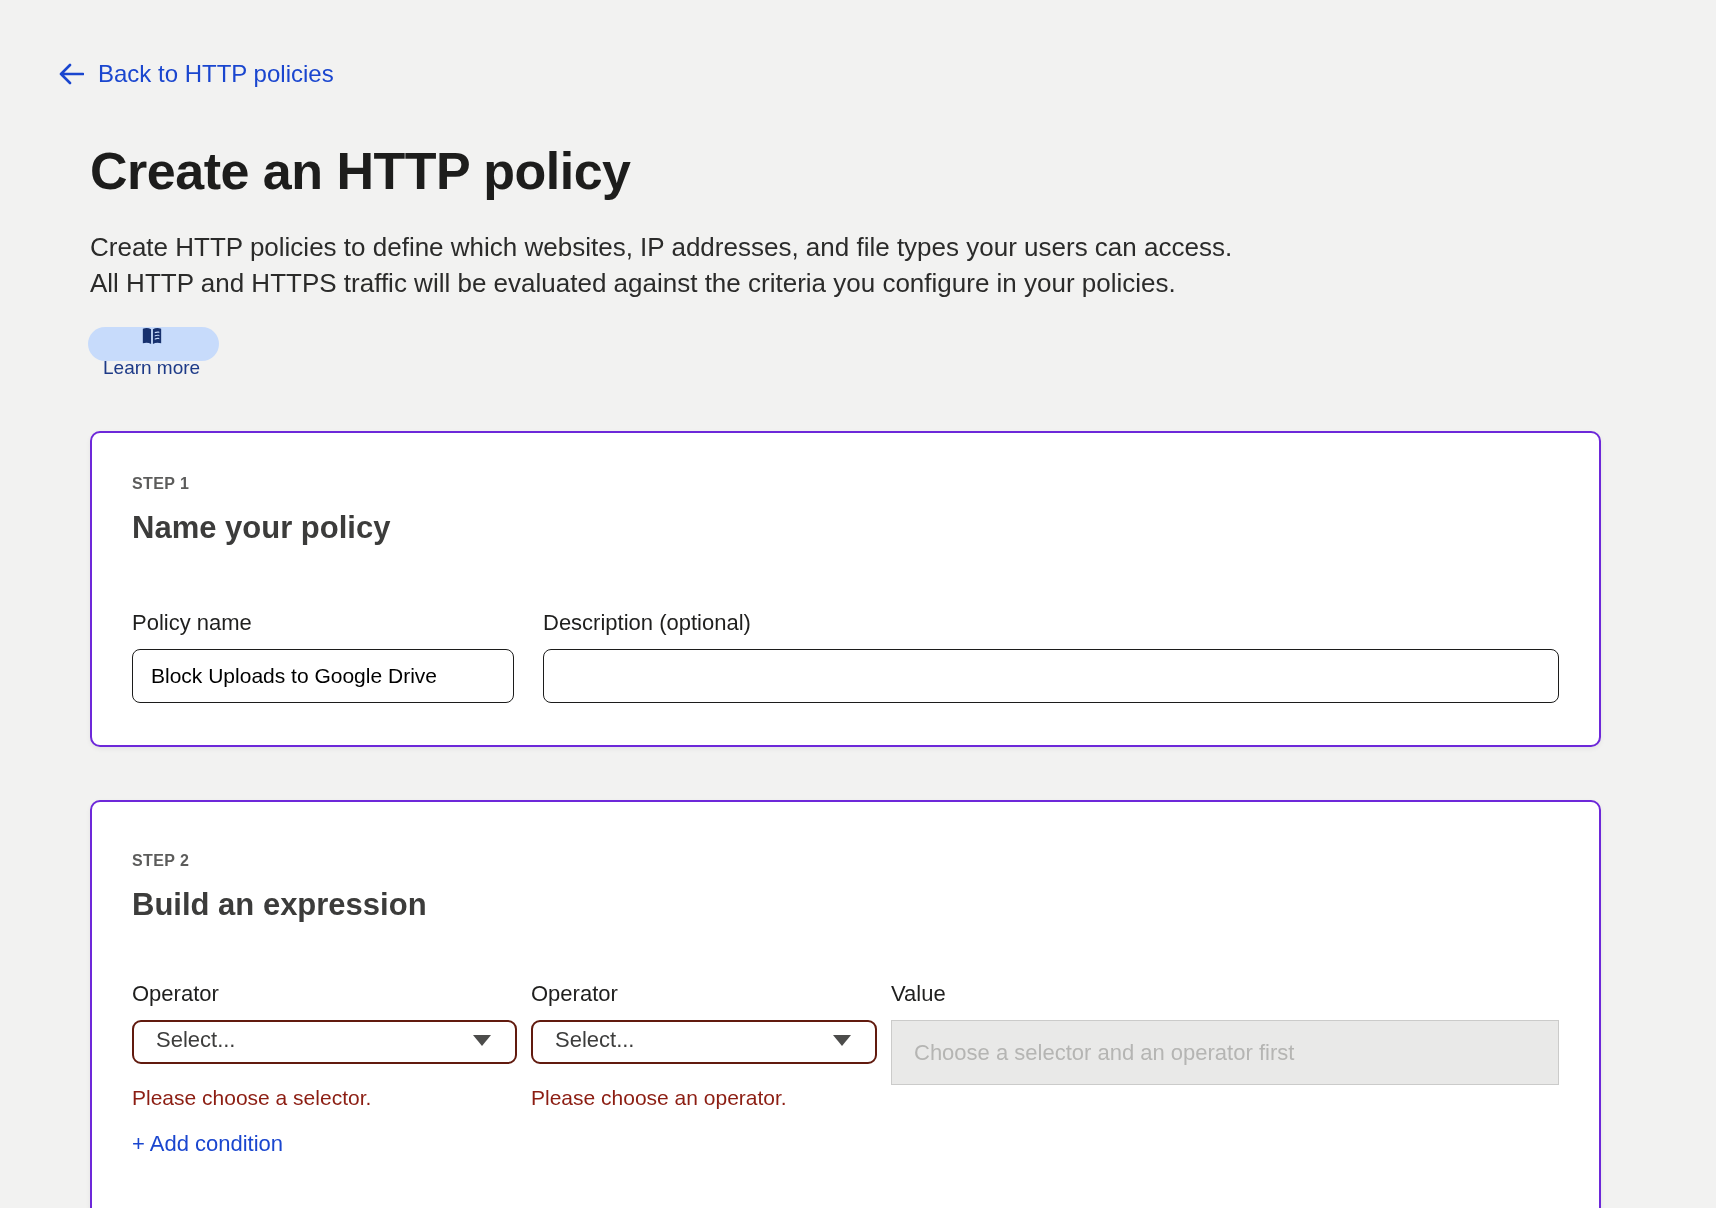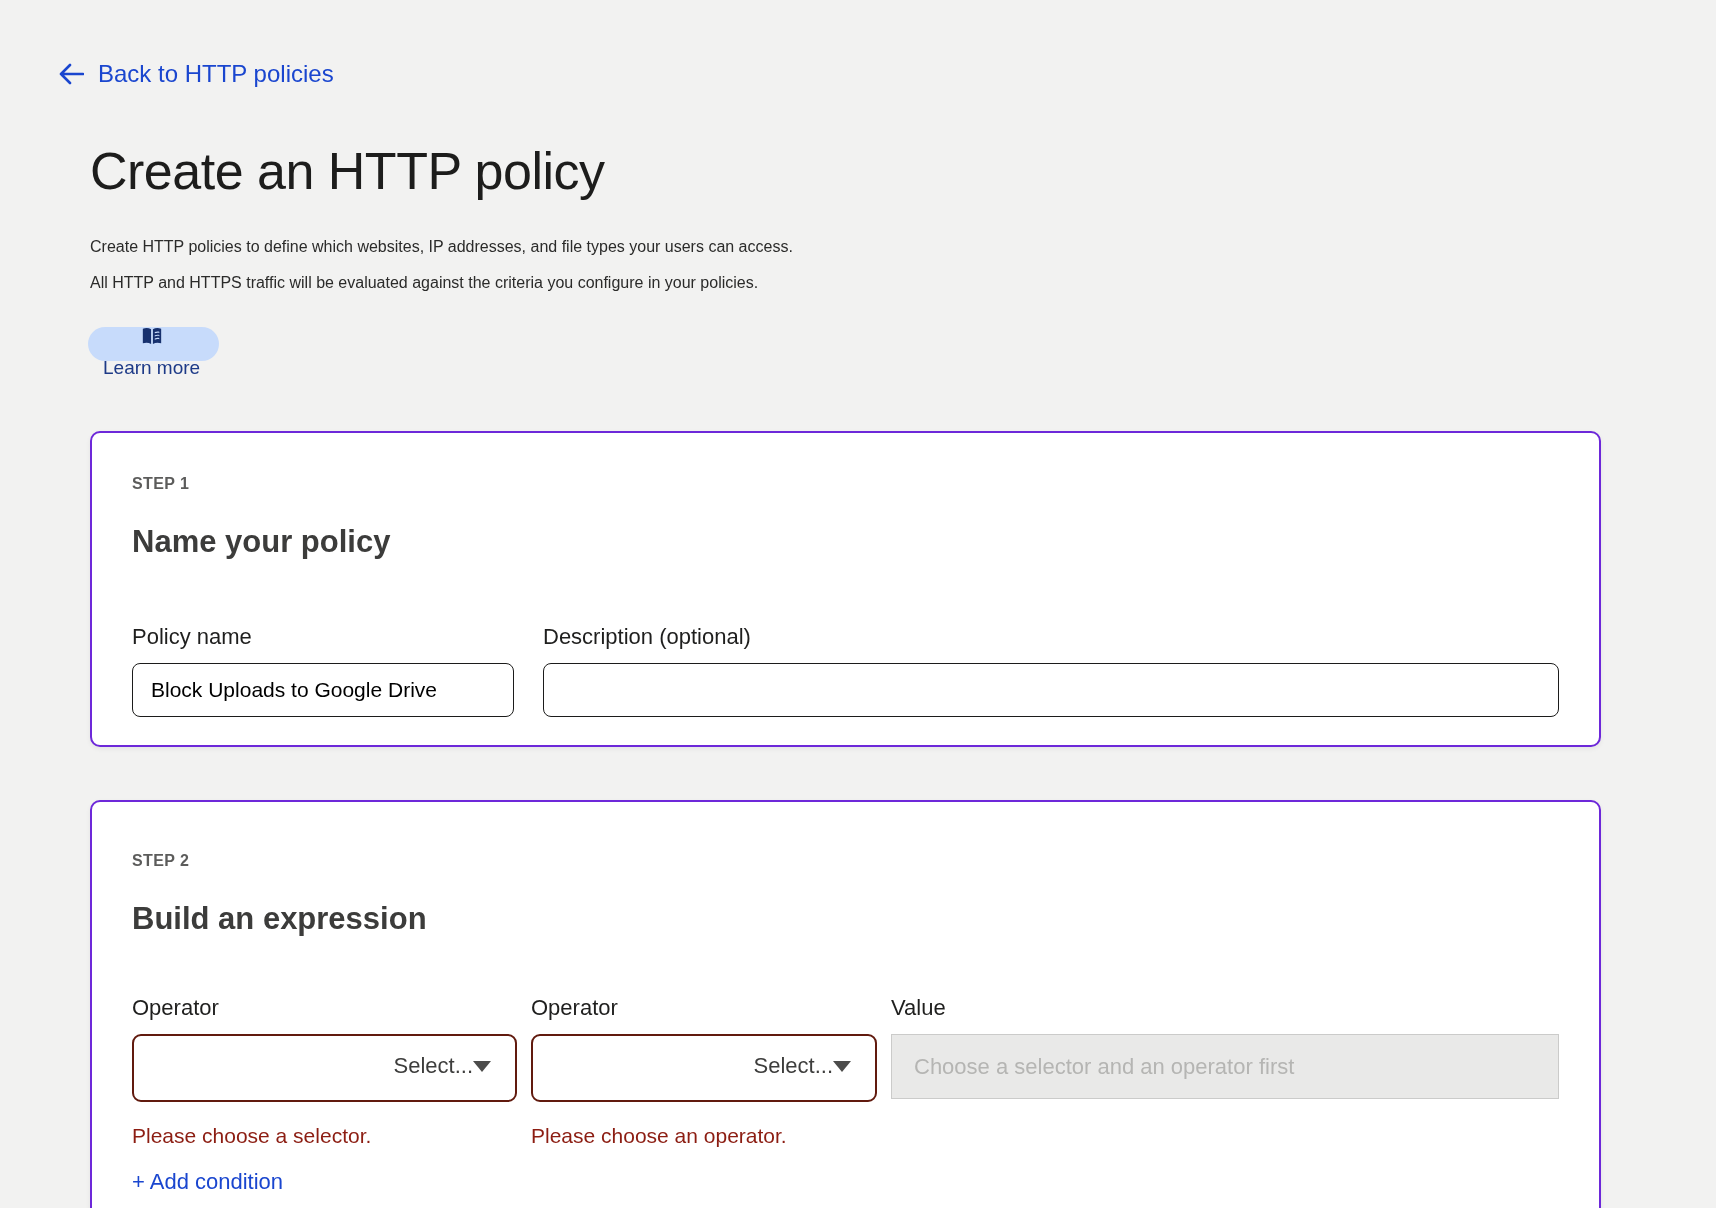--- a/index.html
+++ b/index.html
@@ -23,27 +23,27 @@
     font-weight: 500;
     cursor: pointer;
     text-decoration: none;
   }
   .back-link svg { display: block; }
 
   
   .page-title {
     margin: 52px 0 0 90px;
     font-size: 52px;
-    font-weight: 400;
+    font-weight: 700;
     letter-spacing: -0.5px;
     color: #1d1d1c;
   }
   .page-desc {
     margin: 28px 0 0 90px;
-    font-size: 16px;
+    font-size: 26px;
     line-height: 36px;
     color: #2b2b2a;
   }
 
   
   .learn-more {
     display: inline-flex;
     align-items: center;
     gap: 11px;
     margin: 26px 0 0 88px;
@@ -73,21 +73,21 @@
   .card-step1 { margin-top: 70px; height: 316px; padding-top: 42px; }
   .card-step2 { margin-top: 53px; height: 450px; padding-top: 50px; }
 
   .step-label {
     font-size: 16px;
     font-weight: 700;
     letter-spacing: 0.4px;
     color: #5c5c5b;
   }
   .section-heading {
-    margin-top: 31px;
+    margin-top: 17px;
     font-size: 31px;
     font-weight: 700;
     color: #3c3c3b;
   }
 
   
   .fields-row { display: flex; gap: 29px; margin-top: 64px; }
   .fields-row-exp { display: flex; gap: 14px; margin-top: 58px; }
   .field-label {
     display: block;
@@ -110,27 +110,27 @@
   }
 
   .fg-policy-name { width: 382px; flex: none; }
   .fg-description { flex: 1; }
   .fg-selector { width: 385px; flex: none; }
   .fg-operator { width: 346px; flex: none; }
   .fg-value { flex: 1; }
 
   
   .select-control {
-    height: 68px;
+    height: 44px;
     border: 2px solid #611a0e;
     border-radius: 9px;
     background: #ffffff;
     display: flex;
     align-items: center;
-    justify-content: flex-end;
+    justify-content: space-between;
     padding: 0 24px 4px 22px;
     cursor: pointer;
   }
   .select-control .select-value {
     font-size: 22px;
     color: #3d3d3c;
   }
   .caret-down {
     width: 0; height: 0;
     border-left: 9px solid transparent;

